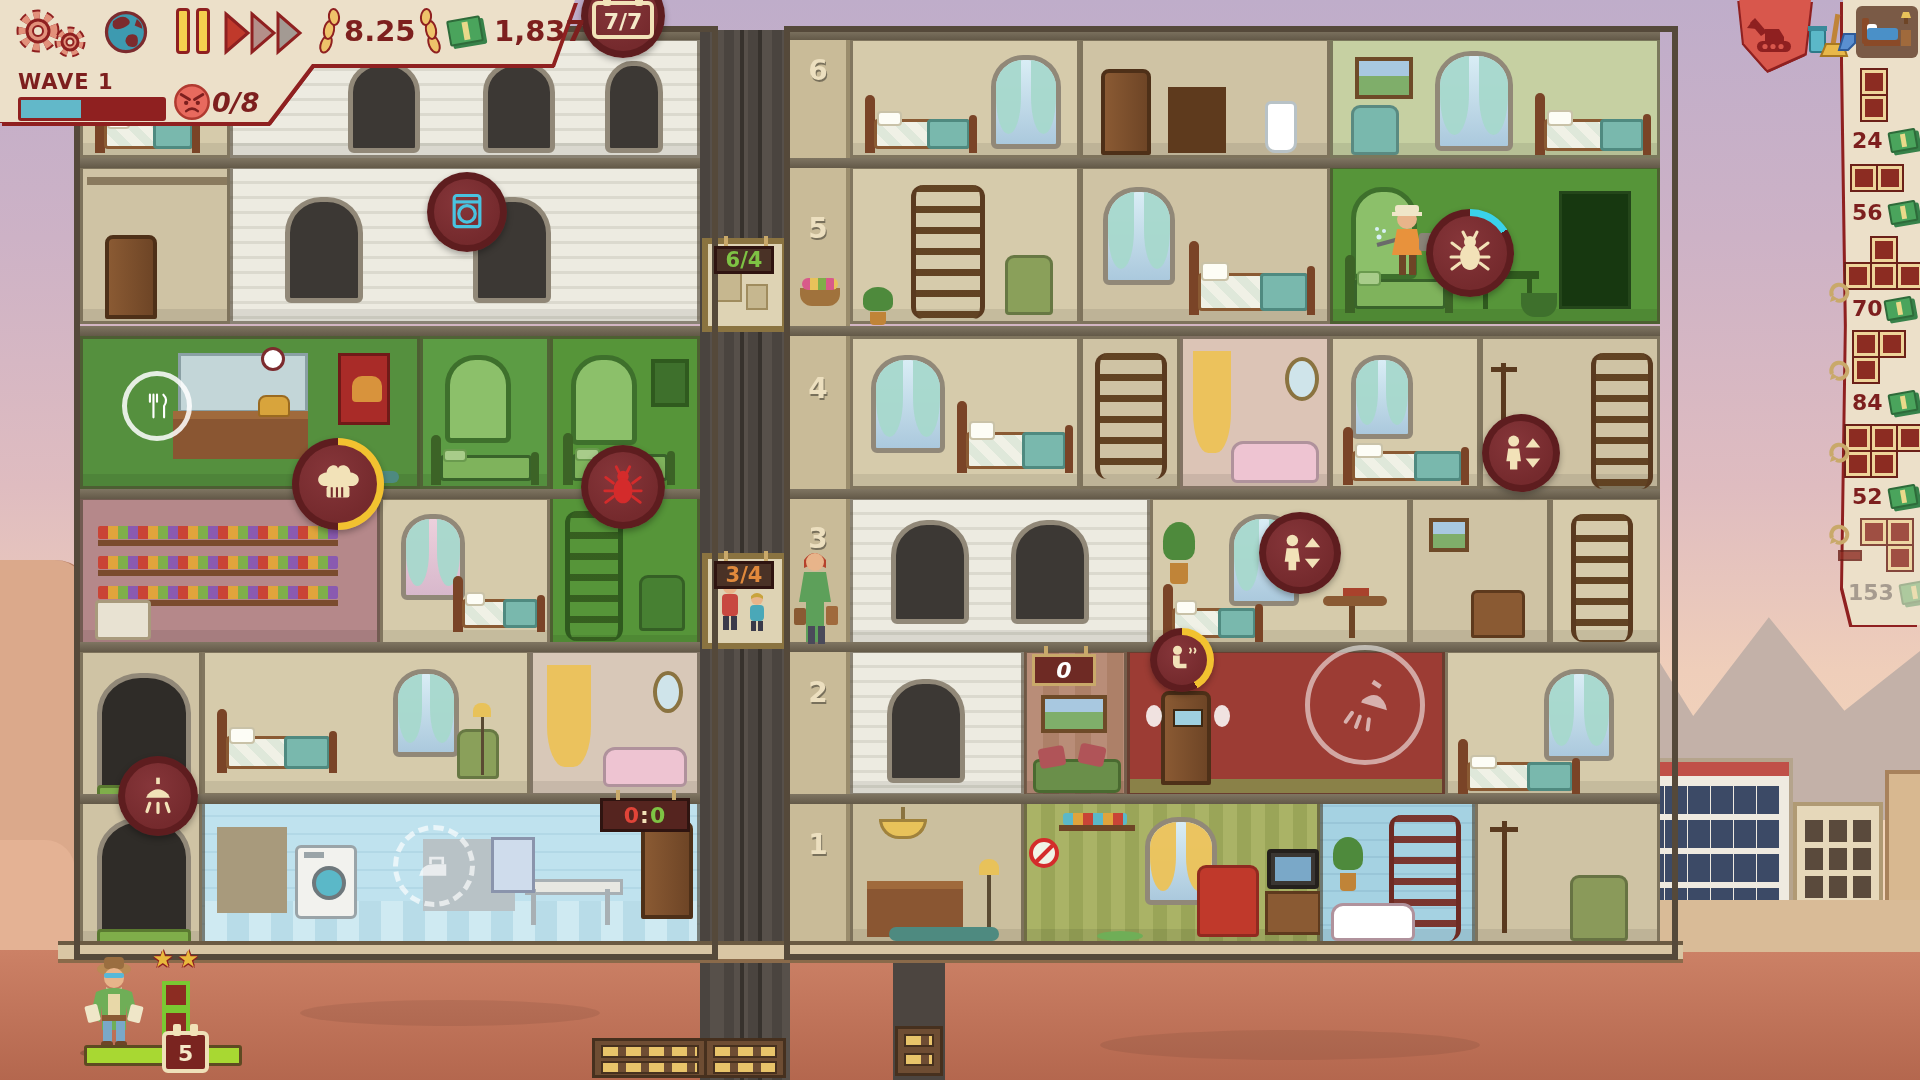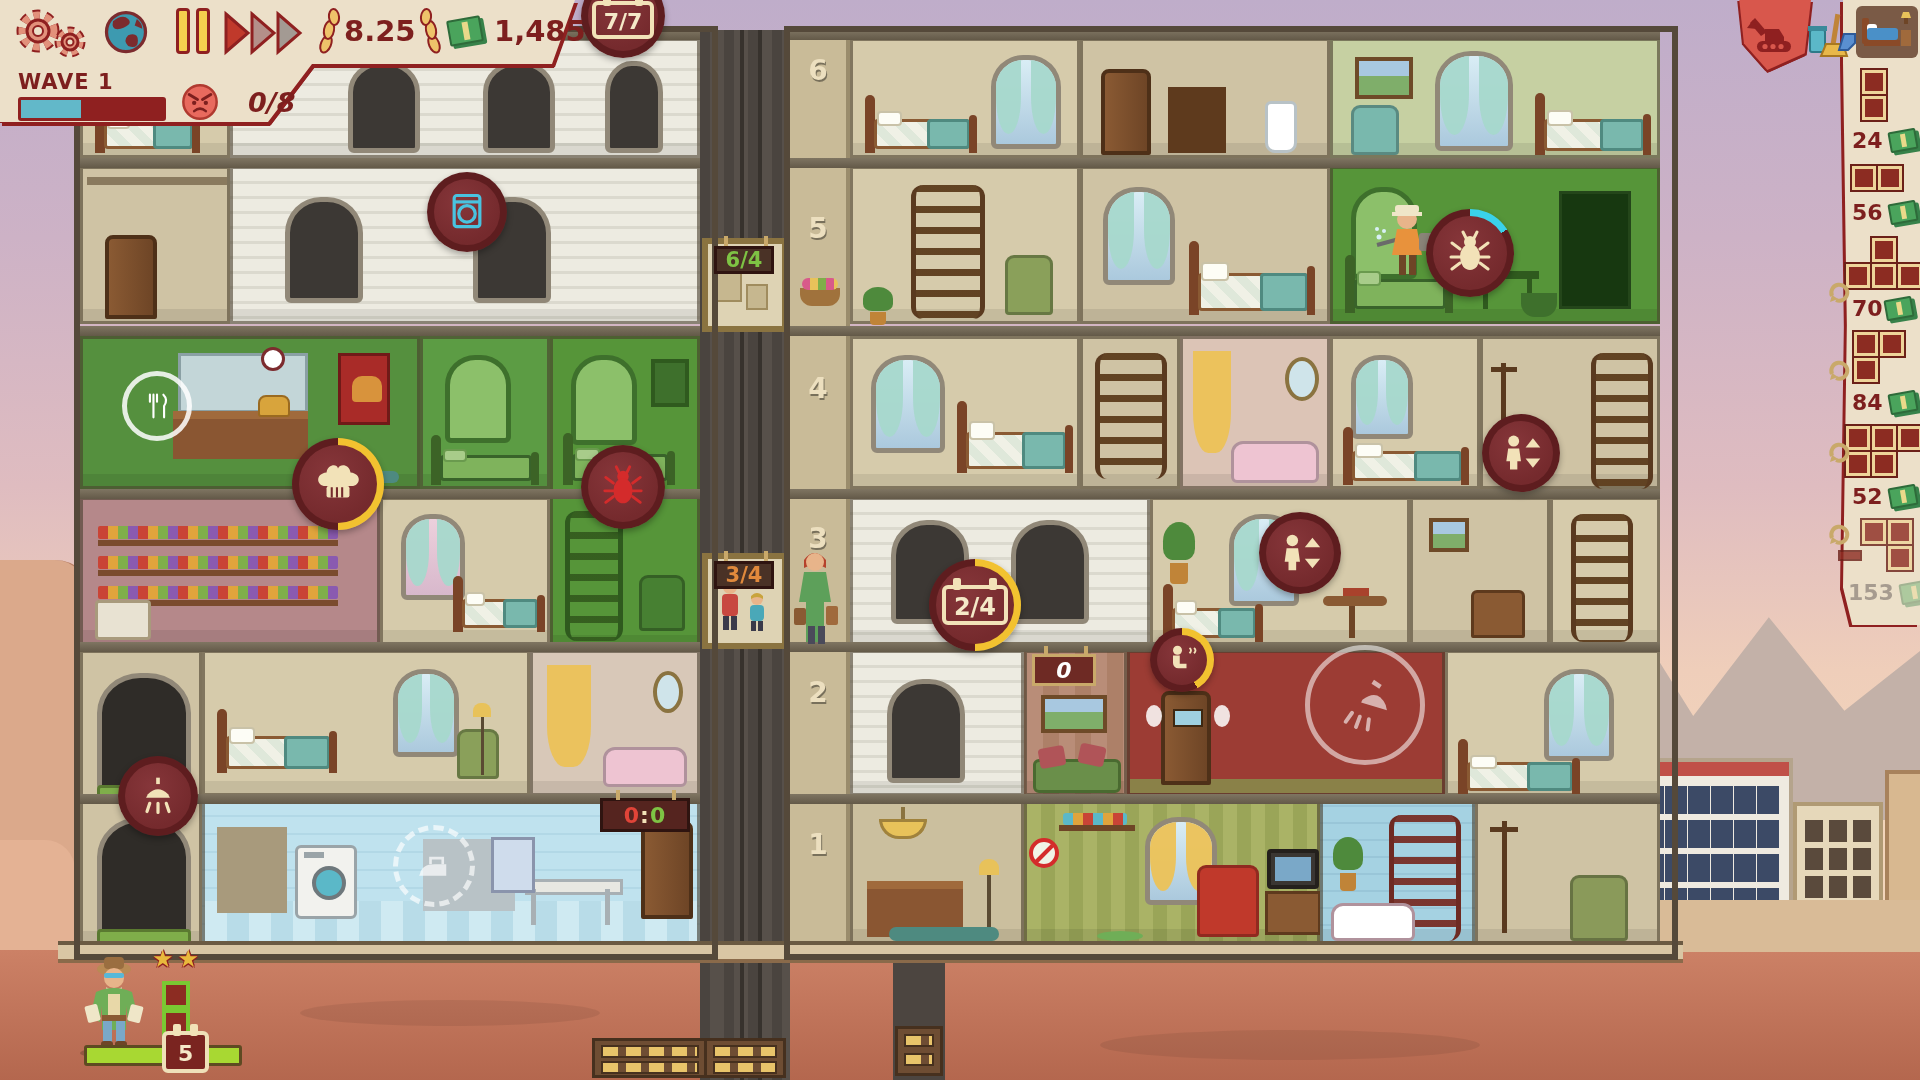--- a/index.html
+++ b/index.html
@@ -546,25 +546,20 @@
     <div class="bcore">
         <svg width="48" height="48" viewBox="0 0 48 48">
       <g stroke="#f2e2b8" stroke-width="3" stroke-linecap="round">
             <path d="M14 20 6 14M14 28H5M14 34l-8 6M34 20l8-6M34 28h9M34 34l8 6M20 9l-3-6M28 9l3-6"></path>
           </g>
       <circle cx="24" cy="13" r="6" fill="#f2e2b8"></circle>
           <ellipse cx="24" cy="28" rx="10" ry="13" fill="#f2e2b8"></ellipse>
         </svg>
       </div>
   </div>
-  <div class="badge" style="left: 929px; top: 559px; width: 92px; height: 92px; --p: 50;">
-    <div class="bcore">
-        <div class="cal" style="font-size:24px"><span>2/4</span></div>
-      </div>
-  </div>
   <div class="badge" style="left:1482px;top:414px;width:78px;height:78px">
     <div class="bcore">
         <svg width="44" height="44" viewBox="0 0 48 48" fill="#f2e2b8">
       <circle cx="16" cy="11" r="6"></circle>
           <path d="M10 19h12l2 14h-4v9h-8v-9h-4z"></path>
       <path d="M37 8l8 10H29z"></path>
           <path d="M29 30h16l-8 10z"></path>
         </svg>
       </div>
   </div>
@@ -657,29 +652,29 @@
     <svg width="26" height="46" viewBox="0 0 26 46">
       <g fill="#eec36a" stroke="#8f2020" stroke-width="2">
         <ellipse cx="16" cy="36" rx="5" ry="9" transform="rotate(-22 16 36)"></ellipse>
         <ellipse cx="13" cy="22" rx="5" ry="9" transform="rotate(-10 13 22)"></ellipse>
         <ellipse cx="8" cy="9" rx="5" ry="8" transform="rotate(6 8 9)"></ellipse>
         </g>
     </svg>
   </div>
   <div class="a" style="left:448px;top:14px;z-index:11;display:flex;align-items:center;gap:12px">
     <div class="cash" style="width:30px;height:22px"></div>
-    <span class="hudtxt" style="font-size:29px">1,485</span>
+    <span class="hudtxt" style="font-size:29px">1,837</span>
   </div>
   <div class="a" style="left:18px;top:70px;z-index:11">
     <div class="hudtxt" style="font-size:21px;letter-spacing:1px">WAVE 1</div>
     <div style="margin-top:3px;width:142px;height:18px;background:#8f2020;border:3px solid #8f2020;border-radius:3px">
       <div style="height: 100%; width: calc(var(--p,0)*1%); background: rgb(98, 184, 201); --p: 42;"></div>
     </div>
   </div>
-  <div class="a" style="left:180px;top:82px;z-index:11;display:flex;align-items:center;gap:28px">
+  <div class="a" style="left:172px;top:82px;z-index:11;display:flex;align-items:center;gap:0">
     <svg width="40" height="40" viewBox="0 0 48 48">
       <circle cx="24" cy="24" r="20" fill="#e86a5e" stroke="#b03a30" stroke-width="3"></circle>
       <path d="M11 15l10 6M37 15l-10 6" stroke="#7c1f1e" stroke-width="3.5" stroke-linecap="round"></path>
       <circle cx="17" cy="25" r="2.6" fill="#7c1f1e"></circle>
         <circle cx="31" cy="25" r="2.6" fill="#7c1f1e"></circle>
       <path d="M17 35q7-6 14 0" stroke="#7c1f1e" stroke-width="3" fill="none" stroke-linecap="round"></path>
     </svg>
     <span class="hudtxt" style="font-size:27px;font-style:italic">0/8</span>
   </div>
 

